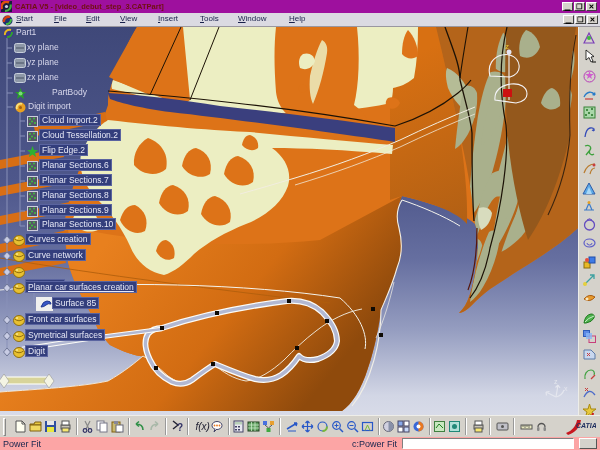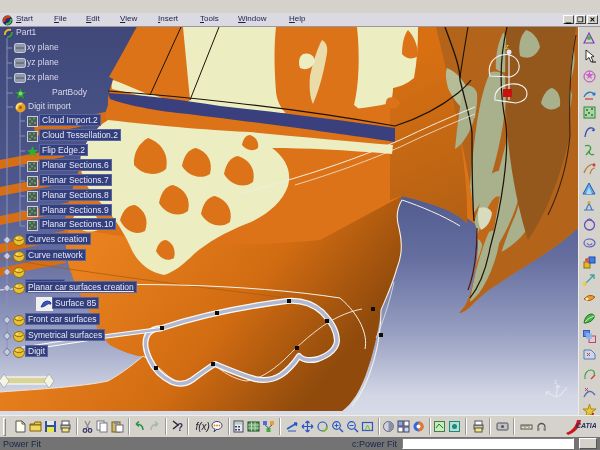--- a/index.html
+++ b/index.html
@@ -16,21 +16,21 @@
 #menubar { position:absolute; left:0; top:13px; width:600px; height:14px; background:#DBDAE2; border-bottom:1px solid #9a97a0; color:#18204a; font-size:8px; }
 #menubar .mitem { position:absolute; top:1px; }
 #menubar .mitem u { text-decoration:underline; }
 
 #viewport { position:absolute; left:0; top:27px; width:578px; height:388px; }
 
 #rtoolbar { position:absolute; left:578px; top:27px; width:22px; height:388px; background:#D5D2CB; border-left:1px solid #efefea; }
 
 #btoolbar { position:absolute; left:0; top:415px; width:600px; height:22px; background:#D5D2CB; border-top:1px solid #efeee9; }
 
-#statusbar { position:absolute; left:0; top:437px; width:600px; height:13px; background:#737373; font-size:9px; color:#15254d; }
+#statusbar { position:absolute; left:0; top:437px; width:600px; height:13px; background:#fca5a5; font-size:9px; color:#15254d; }
 
 #tree { position:absolute; left:0; top:0; width:300px; height:415px; font-size:8.5px; color:#D8D8EC; }
 .trow { position:absolute; white-space:nowrap; }
 .tsel { background:#333E7C; color:#E6E8F6; padding:0 2px; box-shadow:0 0 0 1px #5A64A0; }
 .ticn { position:absolute; width:10px; height:10px; }
 </style>
 </head>
 <body>
 <div id="app">
   <div id="viewport"><svg width="578" height="388" viewBox="0 27 578 388">
@@ -700,20 +700,34 @@
           <path d="M4,16 C10,14 14,9 15,3 L19,3 C18,10 13,16 6,18 Z" fill="#C81820"></path>
           <text x="14" y="11" font-size="7" font-weight="bold" fill="#203060" font-style="italic">CATIA</text>
         </svg></span>
     </div>
   <div id="statusbar">
       <span style="position:absolute;left:3px;top:2px">Power Fit</span>
 <span style="position:absolute;left:352px;top:2px">c:Power Fit</span>
 <span style="position:absolute;left:402px;top:1px;width:172px;height:11px;background:#fff;border:1px solid;border-color:#808080 #fff #fff #808080"></span>
 <span style="position:absolute;right:3px;top:1px;width:18px;height:11px;background:#D5D2CB;border:1px solid;border-color:#fff #555 #555 #fff"></span>
     </div>
+  <div id="titlebar">
+    <span class="ticon"><svg width="11" height="11">
+          <rect width="11" height="11" fill="#1a1a3a"></rect>
+          <path d="M1,8 A5,5 0 0,1 8,1.5" stroke="#e05010" stroke-width="2.6" fill="none"></path>
+          <path d="M9.5,3.5 A5,5 0 0,1 4,9.8" stroke="#40b040" stroke-width="2.2" fill="none"></path>
+          <circle cx="5.5" cy="5.5" r="1.6" fill="#d0d0e8"></circle>
+        </svg></span>
+    <span class="ttext">CATIA V5 - [video_debut_step_3.CATPart]</span>
+    <span class="winbtns" style="right:3px; top:2px;">
+        <span class="wbtn">▁</span>
+        <span class="wbtn">❐</span>
+        <span class="wbtn">✕</span>
+      </span>
+  </div>
   <div id="menubar">
       <span style="position:absolute;left:2px;top:2px"><svg width="11" height="11">
           <circle cx="5.5" cy="5.5" r="5" fill="#203070"></circle>
           <path d="M2,7 A4.5,4.5 0 0,1 8,2" stroke="#d84010" stroke-width="2.4" fill="none"></path>
           <path d="M9,4 A4.5 4.5 0 0,1 4,9" stroke="#40b840" stroke-width="2" fill="none"></path>
         </svg></span>
       <span class="mitem" style="left:16px"><u>S</u>tart</span>
       <span class="mitem" style="left:54px"><u>F</u>ile</span>
       <span class="mitem" style="left:86px"><u>E</u>dit</span>
       <span class="mitem" style="left:120px"><u>V</u>iew</span>

